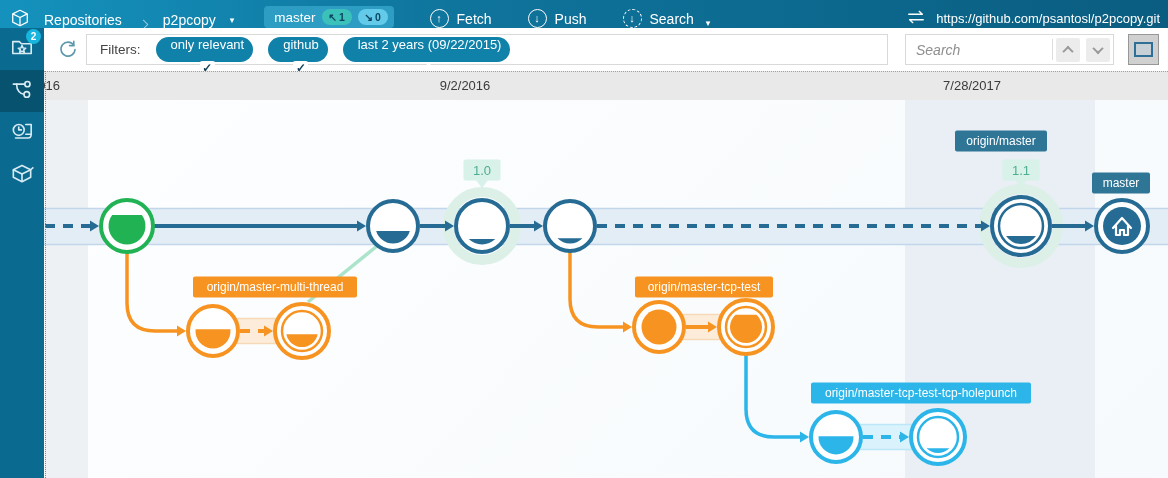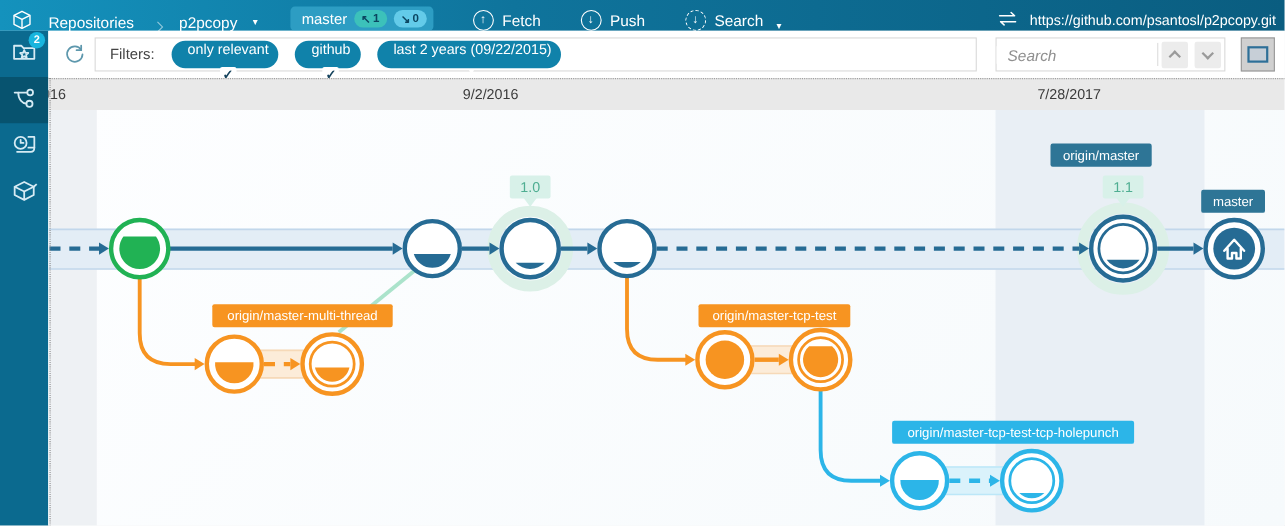--- a/index.html
+++ b/index.html
@@ -89,21 +89,21 @@
     background:#d0d0d0; border:1px solid #979797; display:flex; align-items:center; justify-content:center;
   }
   .overview-btn .rect { width:19px; height:15px; border:2px solid #2e6f97; background:#c7cfd7; }
   
   .dateband {
     position:absolute; top:43px; left:0; width:1124px; height:29px;
     background:#e9e9e9; border-top:1px dotted #9f9f9f; font-size:13px; color:#3b3b3b;
   }
   .dateband span { position:absolute; top:6px; transform:translateX(-50%); white-space:nowrap; }
   .d-left  { left:-13px; transform:none !important; }
-  .d-mid   { left:402px; }
+  .d-mid   { left:421px; }
   .d-right { left:928px; }
   
   .graph { position:absolute; top:72px; left:0; width:1124px; height:378px;
     background:linear-gradient(135deg,#fdfeff 0%,#f6fafc 100%); }
   .leftstrip { position:absolute; left:1px; top:0; width:43px; height:378px; background:#eef1f4; }
   .column { position:absolute; left:861px; top:0; width:190px; height:378px; background:#e9eff5; }
   .vline { position:absolute; left:1px; top:43px; height:407px; border-left:1px dotted #868686; z-index:6; }
   svg.gsvg { position:absolute; left:0; top:0; z-index:3; }
 </style>
 </head>

